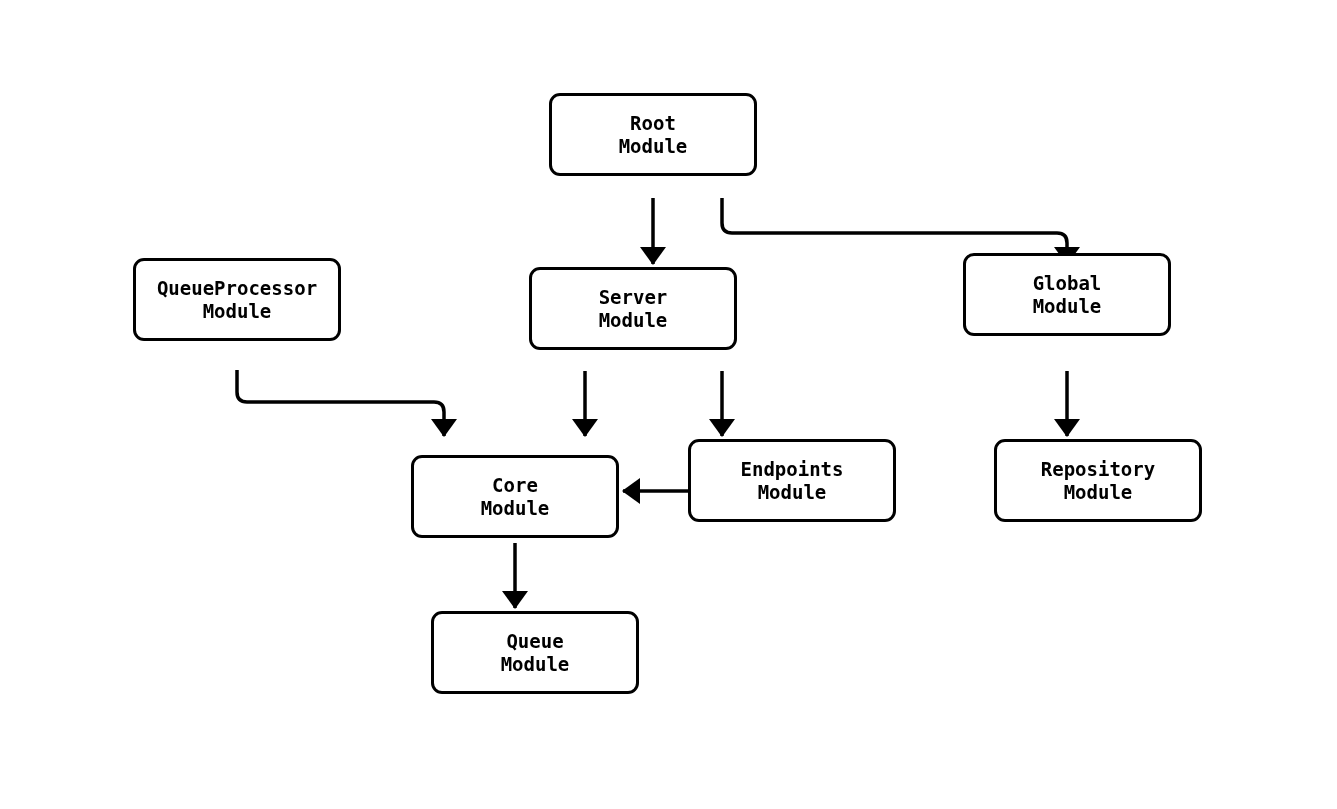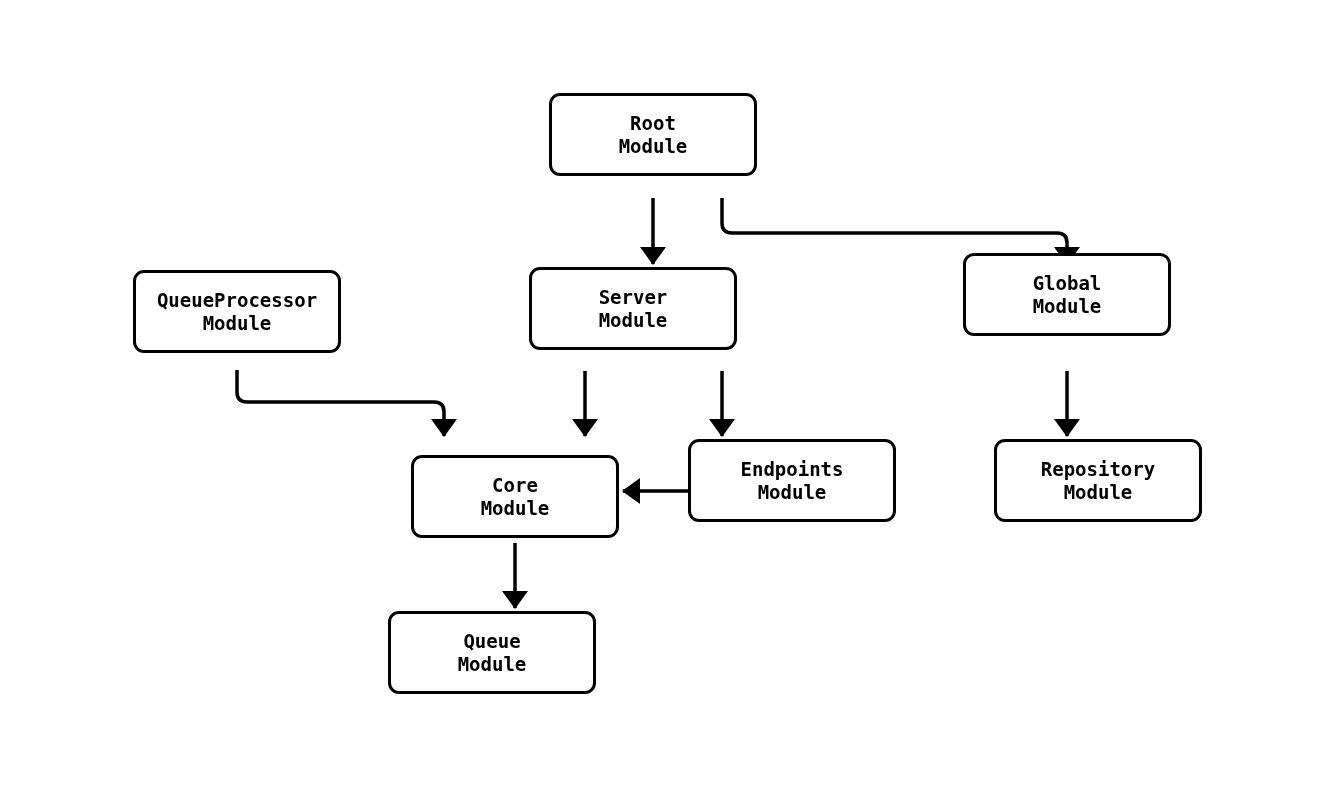--- a/index.html
+++ b/index.html
@@ -39,27 +39,27 @@
   .node-label {
     font-weight: bold;
     font-size: 19px;
     line-height: 1.18;
     color: #000000;
     text-align: center;
     white-space: pre-line;
     letter-spacing: 0px;
   }
   .node-root           { left: 549px; top: 93px;  }
-  .node-queueprocessor { left: 133px; top: 270px; }
+  .node-queueprocessor { left: 133px; top: 258px; }
   .node-server         { left: 529px; top: 267px; }
   .node-global         { left: 963px; top: 253px; }
   .node-core           { left: 411px; top: 439px; margin-top: 16px; }
   .node-endpoints      { left: 688px; top: 439px; }
   .node-repository     { left: 963px; top: 439px; margin-left: 31px; }
-  .node-queue          { left: 388px; top: 611px; align-items: center; }
+  .node-queue          { left: 431px; top: 611px; align-items: center; }
   .edge {
     fill: none;
     stroke: #000000;
     stroke-width: 3.5;
   }
 </style>
 </head>
 <body>
 
 <div class="canvas">

